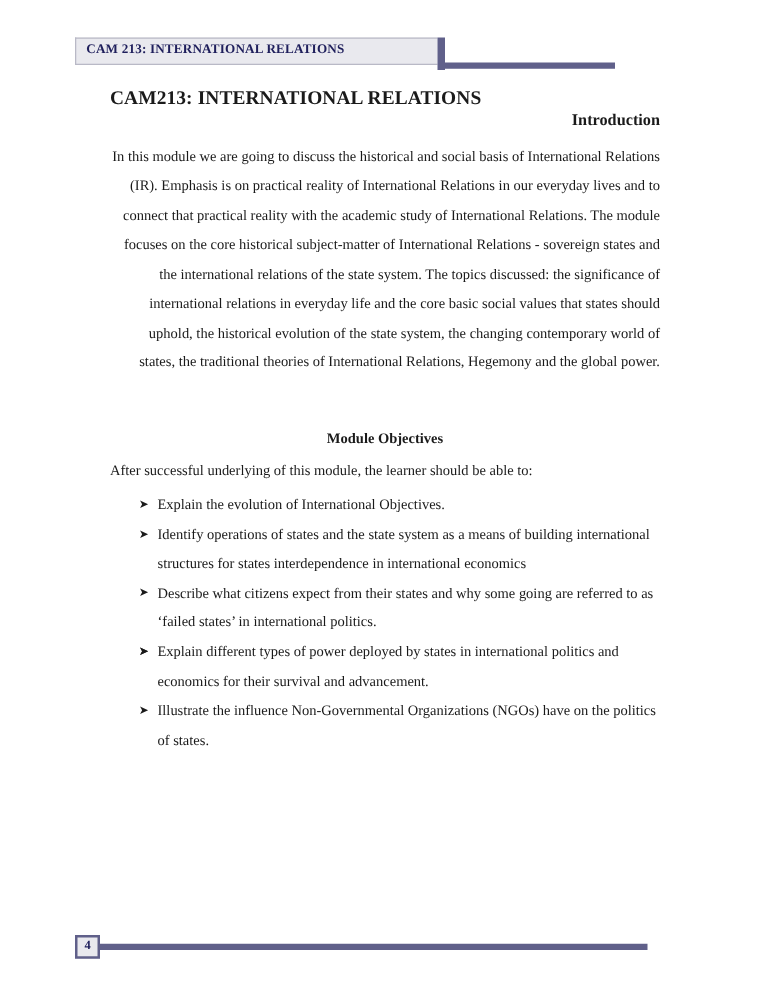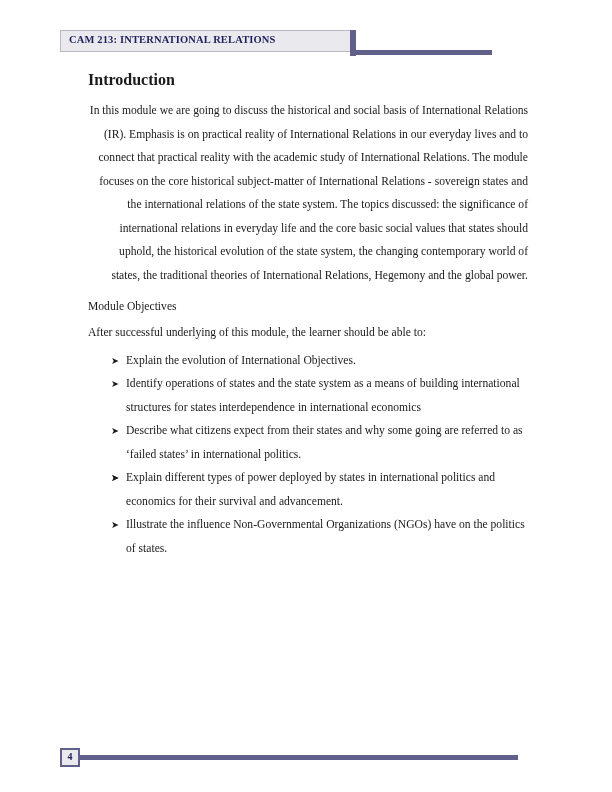--- a/index.html
+++ b/index.html
@@ -82,38 +82,40 @@
   }
 
   .doc-title {
     font-size: 15.5px;
     font-weight: bold;
     letter-spacing: 0.1px;
     margin: 0 0 1px 0;
     line-height: 1.12;
   }
   .section-heading {
-    font-size: 16px;
+    font-size: 13px;
     font-weight: bold;
     margin: 0;
     line-height: 1.25;
+    text-align: right;
   }
 
   .body-par {
     font-size: 11.6px;
     line-height: 2.03;
     margin: 9px 0 0 0;
     text-align: right;
   }
 
   .objectives-heading {
     font-size: 11.6px;
-    font-weight: normal;
-    margin: 12px 0 0 0;
+    font-weight: bold;
+    margin: 41px 0 0 0;
     line-height: 1.3;
+    text-align: center;
   }
   .objectives-lead {
     font-size: 11.6px;
     margin: 10px 0 0 0;
     line-height: 1.5;
   }
 
   ul.objectives {
     list-style: none;
     margin: 7px 0 0 0;
@@ -183,20 +185,21 @@
 
   <div class="doc-header">
     <div class="doc-header-box"></div>
     <div class="doc-header-label">CAM 213: INTERNATIONAL RELATIONS</div>
     <div class="doc-header-tab"></div>
     <div class="doc-header-rule"></div>
   </div>
 
   <div class="content">
 
+    <h1 class="doc-title">CAM213: INTERNATIONAL RELATIONS</h1>
 
     <h2 class="section-heading">Introduction</h2>
 
     <p class="body-par">In this module we are going to discuss the historical and social basis of International Relations (IR). Emphasis is on practical reality of International Relations in our everyday lives and to connect that practical reality with the academic study of International Relations. The module focuses on the core historical subject-matter of International Relations - sovereign states and the international relations of the state system. The topics discussed: the significance of international relations in everyday life and the core basic social values that states should uphold, the historical evolution of the state system, the changing contemporary world of states, the traditional theories of International Relations, Hegemony and the global power.</p>
 
     <h2 class="objectives-heading">Module Objectives</h2>
 
     <p class="objectives-lead">After successful underlying of this module, the learner should be able to:</p>
 
     <ul class="objectives" id="objectives-list">

